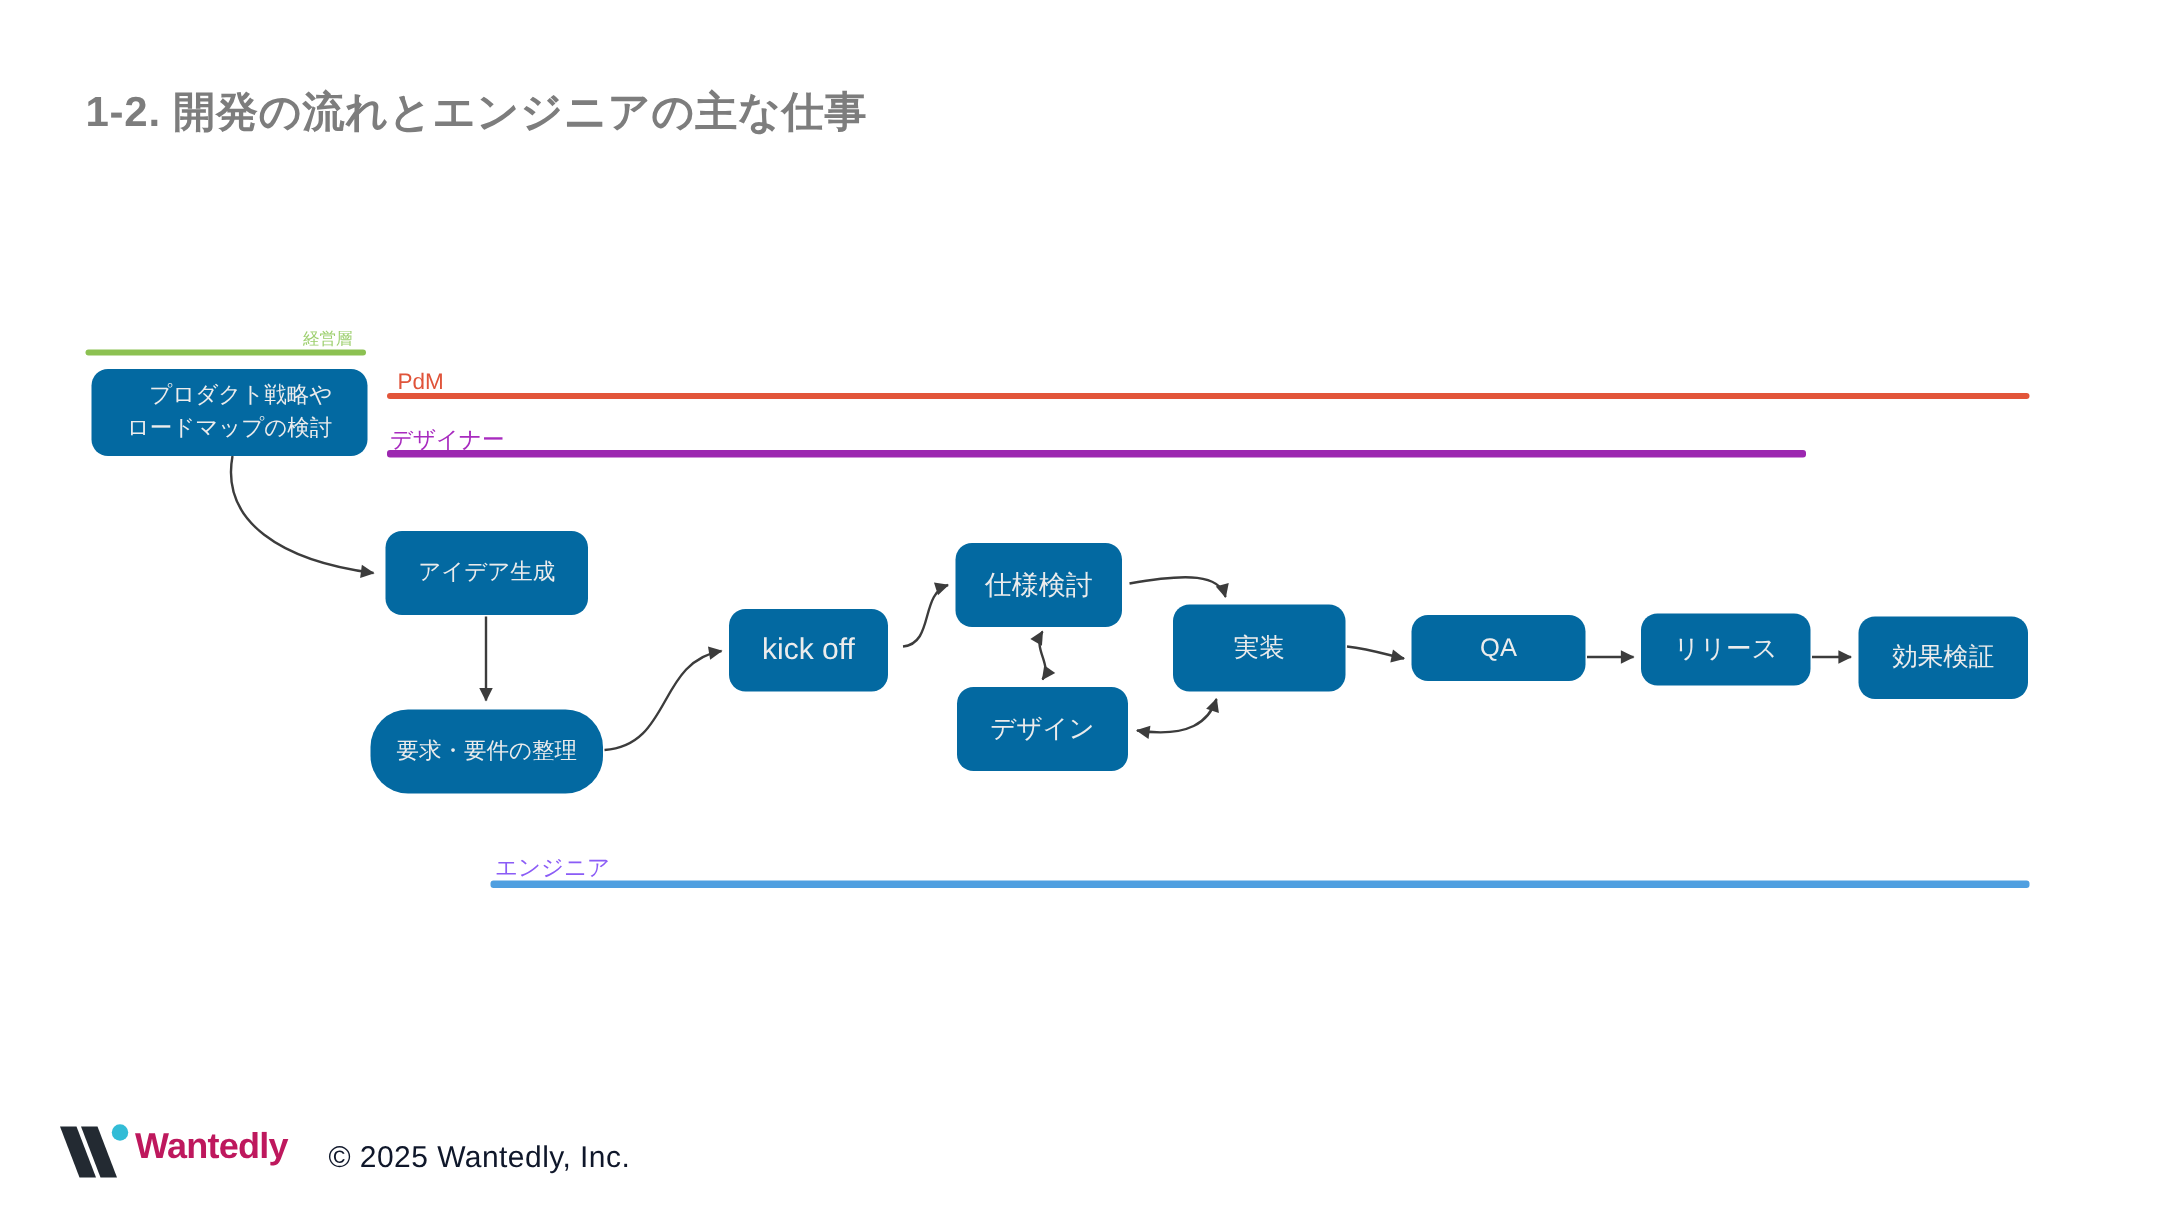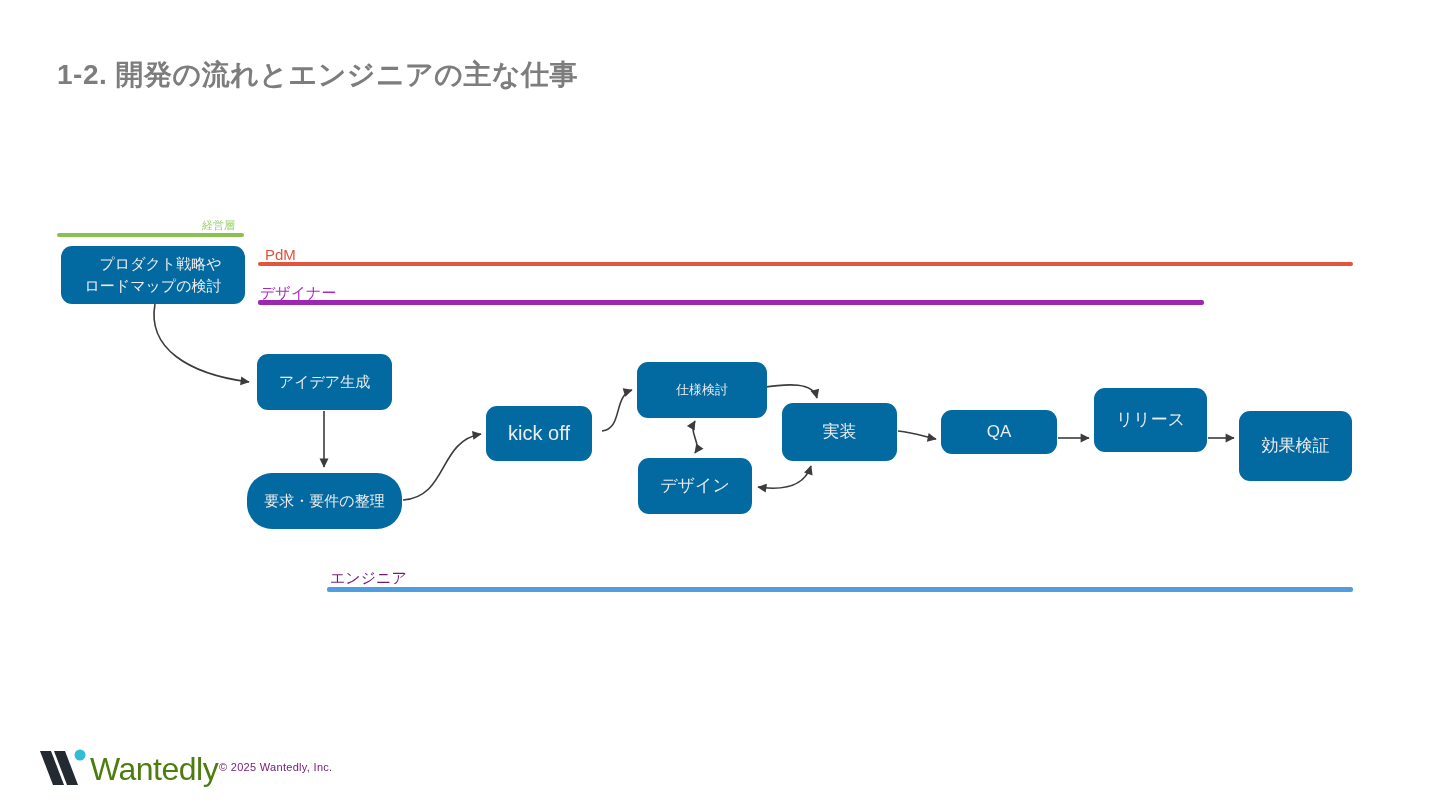--- a/index.html
+++ b/index.html
@@ -39,45 +39,45 @@
     font-weight: 400;
     white-space: nowrap;
   }
   #lane-management-line { left: 57px;  top: 233px; width: 187px;  background: #8cc152; }
   #lane-management-label{ left: 202px; top: 218px; color: #9ccf6d; font-size: 11px; }
   #lane-pdm-line        { left: 258px; top: 262px; width: 1095px; background: #e2553a; }
   #lane-pdm-label       { left: 265px; top: 246px; color: #e0543a; }
   #lane-designer-line   { left: 258px; top: 300px; width: 946px;  background: #9c27b0; height: 5px; }
   #lane-designer-label  { left: 260px; top: 284px; color: #a82bbf; }
   #lane-engineer-line   { left: 327px; top: 587px; width: 1026px; background: #4f9fe0; height: 5px; }
-  #lane-engineer-label  { left: 330px; top: 569px; color: #701a75; }
+  #lane-engineer-label  { left: 330px; top: 569px; color: #8b5cf6; }
   
   .node {
     position: absolute;
     background: #0369a1;
     border-radius: 11px;
     color: #ececec;
     display: flex;
     align-items: center;
     justify-content: center;
     text-align: right;
     font-size: 16px;
     line-height: 1.45;
     white-space: pre-line;
   }
   #node-strategy       { left: 61px;   top: 246px; width: 184px; height: 58px; font-size: 15px; }
   #node-idea           { left: 257px;  top: 354px; width: 135px; height: 56px; font-size: 15px; }
   #node-requirements   { left: 247px;  top: 473px; width: 155px; height: 56px; font-size: 15px; border-radius: 25px; }
   #node-kickoff        { left: 486px;  top: 406px; width: 106px; height: 55px; font-size: 20px; }
-  #node-spec           { left: 637px;  top: 362px; width: 130px; height: 56px; font-size: 13px; }
+  #node-spec           { left: 637px;  top: 362px; width: 111px; height: 56px; font-size: 18px; }
   #node-design         { left: 638px;  top: 458px; width: 114px; height: 56px; font-size: 17px; }
   #node-implementation { left: 782px;  top: 403px; width: 115px; height: 58px; font-size: 17px; }
   #node-qa             { left: 941px;  top: 410px; width: 116px; height: 44px; font-size: 17px; }
-  #node-release        { left: 1094px; top: 388px; width: 113px; height: 64px; font-size: 17px; }
-  #node-verification   { left: 1239px; top: 411px; width: 113px; height: 70px; font-size: 17px; }
+  #node-release        { left: 1094px; top: 409px; width: 113px; height: 48px; font-size: 17px; }
+  #node-verification   { left: 1239px; top: 411px; width: 113px; height: 55px; font-size: 17px; }
   
   .edges-svg {
     position: absolute;
     left: 0; top: 0;
     width: 1440px;
     height: 810px;
     pointer-events: none;
   }
   .edges-svg path.edge {
     stroke: #3c3c3c;
@@ -87,31 +87,31 @@
   
   .footer-logo-mark {
     position: absolute;
     left: 40px;
     top: 749px;
   }
   .brand-wordmark {
     position: absolute;
     left: 90px;
     top: 751px;
-    font-size: 32px;
-    font-weight: 400;
+    font-size: 24px;
+    font-weight: 700;
     letter-spacing: -0.5px;
-    color: #4d7c0f;
+    color: #be185d;
   }
   .footer-copyright {
     position: absolute;
     left: 219px;
     top: 761px;
-    font-size: 11px;
-    color: #701a75;
+    font-size: 20px;
+    color: #0f172a;
     letter-spacing: 0.3px;
   }
 </style>
 </head>
 <body>
 
 <div class="canvas">
 
   <div class="slide-title">1-2. 開発の流れとエンジニアの主な仕事</div>
 

